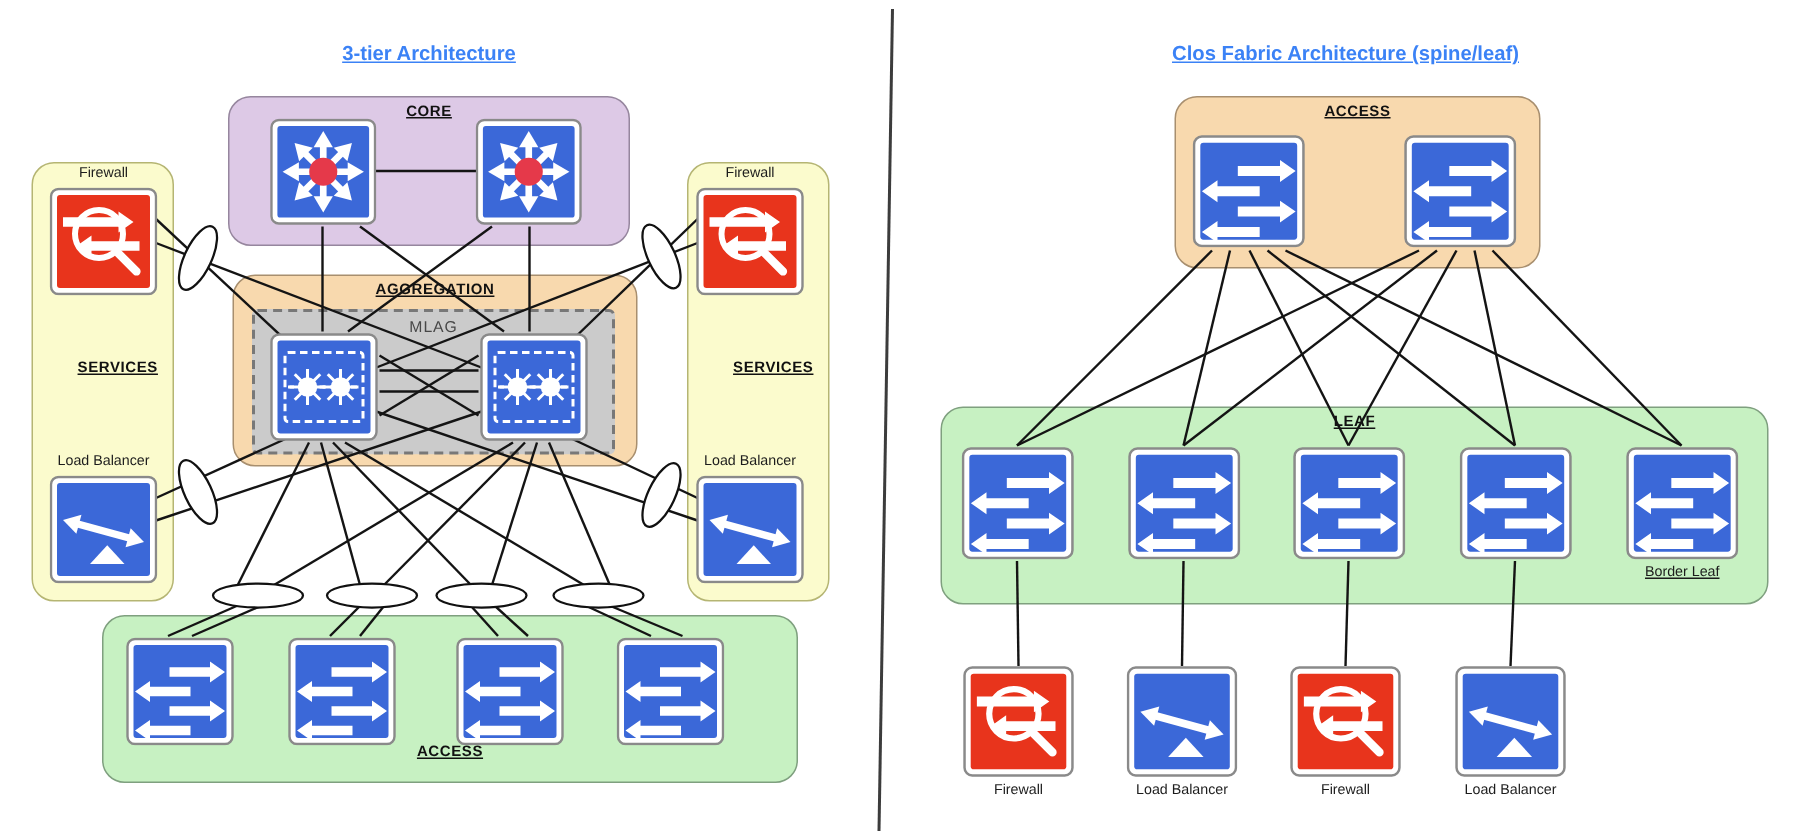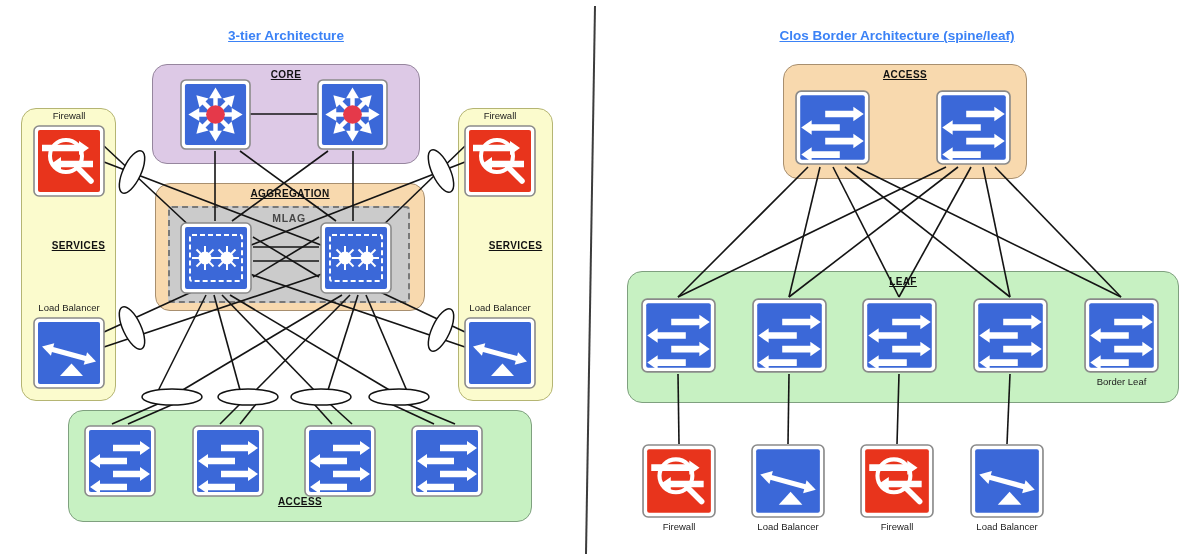--- a/index.html
+++ b/index.html
@@ -5,35 +5,35 @@
   html,body{margin:0;padding:0;background:#ffffff;}
   #canvas{position:relative;width:1200px;height:560px;background:#ffffff;overflow:hidden;
           font-family:"Liberation Sans",sans-serif;}
   .group{position:absolute;border:1.7px solid;border-radius:15px;box-sizing:border-box;z-index:1;}
   .group.dashed{border-style:dashed;border-radius:4px;border-width:2px;}
   .glabel{position:absolute;left:0;right:0;text-align:center;font-size:10px;font-weight:bold;
           text-decoration:underline;color:#111;letter-spacing:.4px;}
   .glabel.top{top:4px;}
   .glabel.middle{top:45%;padding-left:20px;}
   .glabel.bottom{bottom:14px;}
-  .glabel.muted{font-weight:bold;text-decoration:none;color:#474747;font-size:10.5px;letter-spacing:.6px;}
+  .glabel.muted{font-weight:normal;text-decoration:none;color:#474747;font-size:10.5px;letter-spacing:.6px;}
   .wires{position:absolute;left:0;top:0;z-index:3;pointer-events:none;}
   .node{position:absolute;z-index:4;}
   .node svg{display:block;width:100%;height:100%;}
   .nlabel{position:absolute;width:120px;text-align:center;font-size:9.5px;color:#1c1c1c;
           white-space:nowrap;z-index:5;}
   .title{position:absolute;transform:translateX(-50%);font-size:13.5px;font-weight:bold;
          text-decoration:underline;white-space:nowrap;color:#3b82f6;z-index:5;}
 </style>
 </head>
 <body>
 
 <div id="canvas">
   <div class="title" id="title-left" style="left: 286px; top: 28px;">3-tier Architecture</div>
-  <div class="title" id="title-right" style="left: 897px; top: 28px;">Clos Border Architecture (spine/leaf)</div>
+  <div class="title" id="title-right" style="left: 897px; top: 28px;">Clos Fabric Architecture (spine/leaf)</div>
   <svg class="wires" id="wires" width="1200" height="560">
       <line x1="250" y1="114" x2="318" y2="114" stroke="#141414" stroke-width="1.6"></line>
       <line x1="215" y1="151" x2="215" y2="221" stroke="#141414" stroke-width="1.6"></line>
       <line x1="353" y1="151" x2="353" y2="221" stroke="#141414" stroke-width="1.6"></line>
       <line x1="240" y1="151" x2="336" y2="221" stroke="#141414" stroke-width="1.6"></line>
       <line x1="328" y1="151" x2="232" y2="221" stroke="#141414" stroke-width="1.6"></line>
       <line x1="253" y1="247" x2="319" y2="247" stroke="#141414" stroke-width="1.6"></line>
       <line x1="253" y1="261" x2="319" y2="261" stroke="#141414" stroke-width="1.6"></line>
       <line x1="253" y1="237" x2="319" y2="277" stroke="#141414" stroke-width="1.6"></line>
       <line x1="253" y1="277" x2="319" y2="237" stroke="#141414" stroke-width="1.6"></line>
@@ -354,21 +354,21 @@
     <div class="node" style="left: 1084px; top: 298px; width: 75px; height: 75px;">
       <svg viewBox="0 0 72 72">
         <rect x="1" y="1" width="70" height="70" rx="5" fill="#ffffff" stroke="#8a8a8a" stroke-width="1.6"></rect>
         <rect x="5" y="5" width="62" height="62" rx="2" fill="#3b68d8"></rect>
         <polygon fill="#ffffff" points="29,19.8 56,19.8 56,16 66,23 56,30 56,26.2 29,26.2"></polygon>
         <polygon fill="#ffffff" points="43,32.8 16,32.8 16,29 6,36 16,43 16,39.2 43,39.2"></polygon>
         <polygon fill="#ffffff" points="29,45.8 56,45.8 56,42 66,49 56,56 56,52.2 29,52.2"></polygon>
         <polygon fill="#ffffff" points="43,58.8 16,58.8 16,55 6,62 16,69 16,65.2 43,65.2"></polygon>
       </svg>
     </div>
-    <div class="nlabel" style="left: 1061.5px; top: 376px;">Border Leaf</div>
+    <div class="nlabel" style="left: 1061.5px; top: 376px; text-decoration: underline;">Border Leaf</div>
     <div class="node" style="left: 642px; top: 444px; width: 74px; height: 74px;">
       <svg viewBox="0 0 72 72">
         <rect x="1" y="1" width="70" height="70" rx="5" fill="#ffffff" stroke="#8a8a8a" stroke-width="1.6"></rect>
         <rect x="5" y="5" width="62" height="62" rx="2" fill="#e8341c"></rect>
         <circle cx="33" cy="31" r="16" fill="none" stroke="#fff" stroke-width="4"></circle>
         <line x1="44" y1="42" x2="58" y2="56" stroke="#fff" stroke-width="5.5" stroke-linecap="round"></line>
         <polygon fill="#ffffff" points="9,19.8 46,19.8 46,16 56,23 46,30 46,26.2 9,26.2"></polygon>
         <polygon fill="#ffffff" points="60,35.8 28,35.8 28,32 18,39 28,46 28,42.2 60,42.2"></polygon>
       </svg>
     </div>

